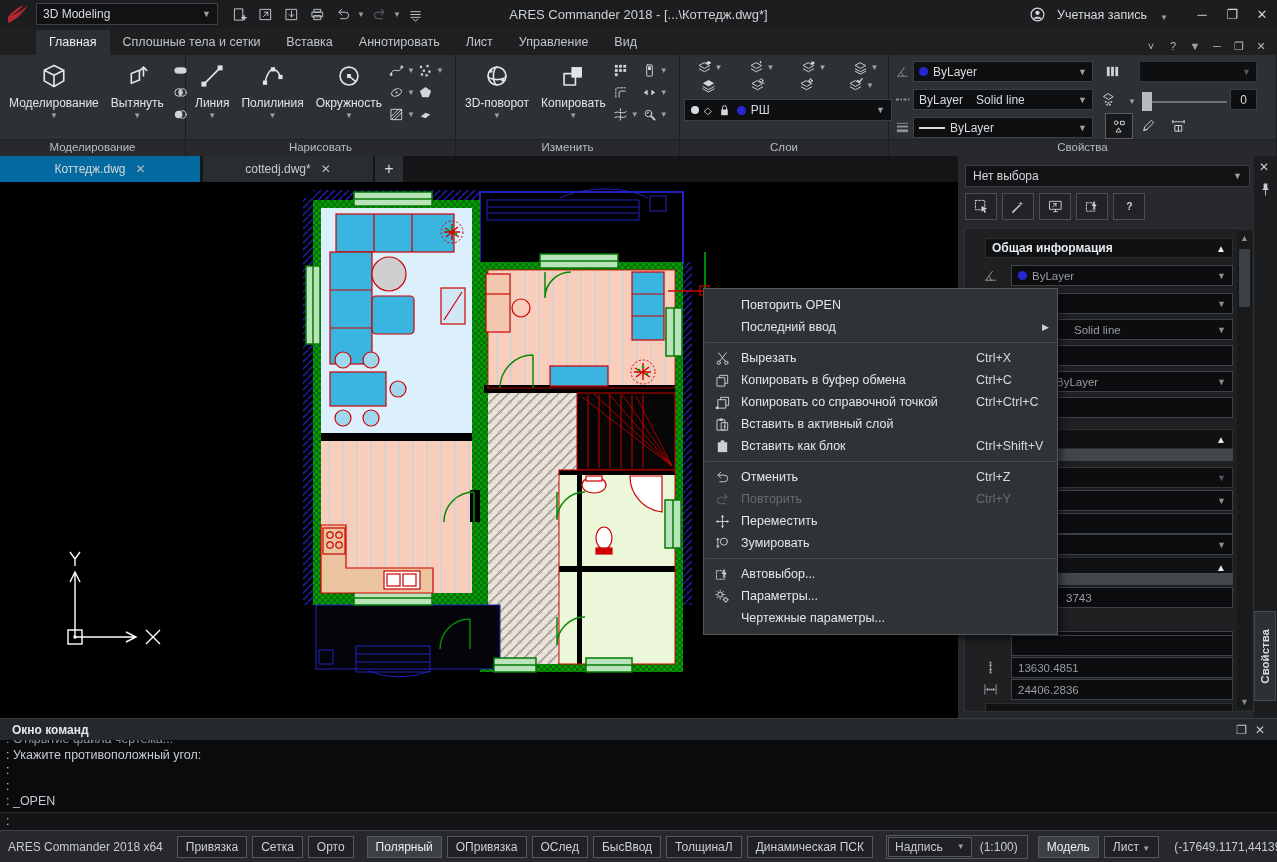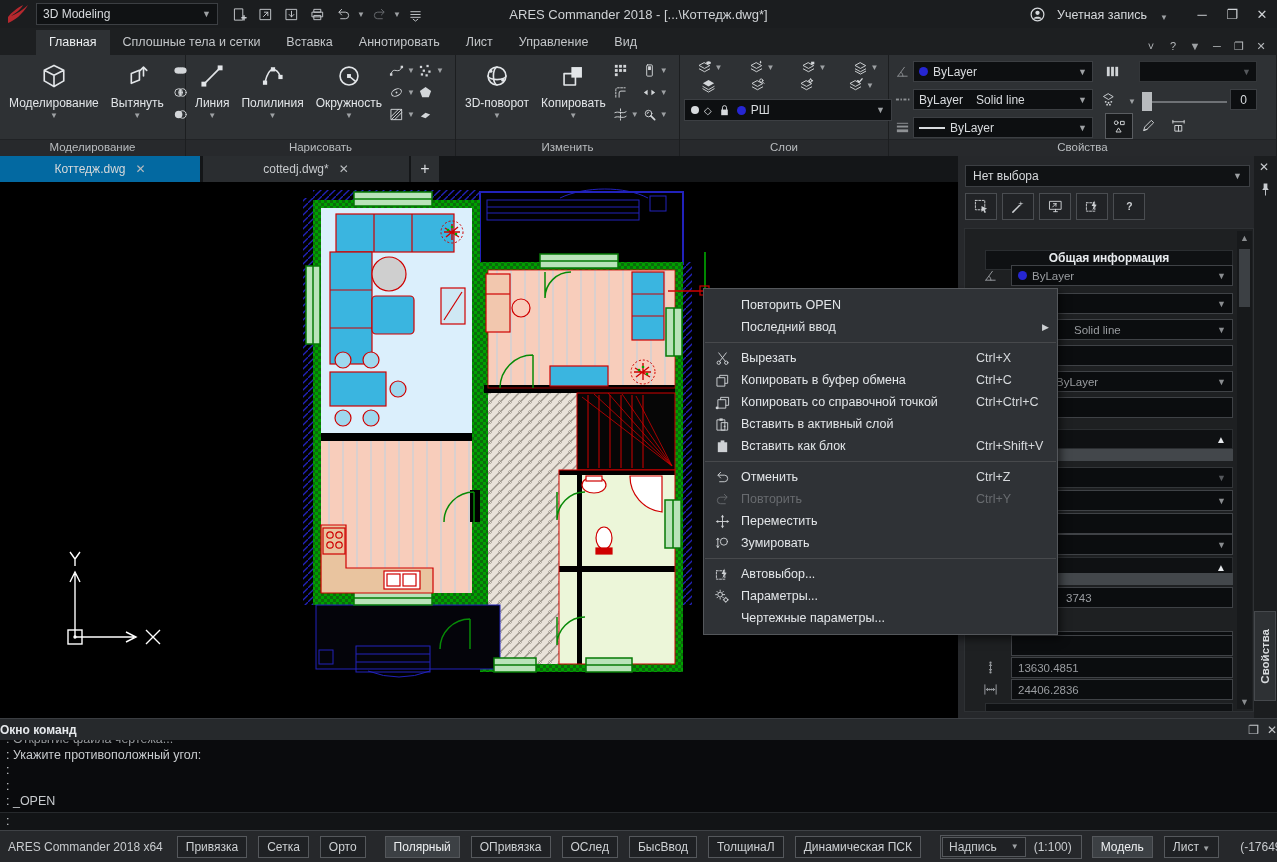--- a/index.html
+++ b/index.html
@@ -78,29 +78,29 @@
   #sidetab span{writing-mode:vertical-rl;transform:rotate(180deg);font-size:11.5px;font-weight:bold;color:#d8dbde;}
   
   #ctxmenu{left:703px;top:288px;width:355px;background:#2f3236;border:1px solid #54575b;box-sizing:border-box;box-shadow:3px 4px 8px rgba(0,0,0,.55);padding:5px 0;z-index:50;}
   .mitem{position:relative;height:22px;display:flex;align-items:center;color:#e3e6e9;font-size:12.5px;}
   .mitem .mic{width:37px;display:flex;justify-content:center;color:#ced1d4;}
   .mitem .msc{position:absolute;left:272px;color:#d6d9dc;}
   .mitem .sub{position:absolute;left:338px;font-size:9px;color:#cdd0d3;}
   .mitem.disabled, .mitem.disabled .mic, .mitem.disabled .msc{color:#686b6f;}
   .msep{height:1px;background:#47494c;margin:4px 1px;}
   
-  #cmdtitle{left:0;top:718px;width:1277px;height:22px;background:#26292c;border-top:1px solid #3a3d41;box-sizing:border-box;display:flex;align-items:center;padding:0 0;font-weight:bold;color:#e6e9ec;font-size:12px;}
+  #cmdtitle{left:0;top:718px;width:1277px;height:22px;background:#26292c;border-top:1px solid #3a3d41;box-sizing:border-box;display:flex;align-items:center;padding:0 12px;font-weight:bold;color:#e6e9ec;font-size:12px;}
   #cmdtitle .cicons{margin-left:auto;display:flex;gap:8px;color:#c3c6c9;font-weight:normal;}
   #cmdbody{left:0;top:740px;width:1277px;height:72px;background:#0a0b0d;overflow:hidden;color:#c8cbce;font-size:12.5px;line-height:15.5px;padding:0 6px;box-sizing:border-box;}
   #cmdbody .l0{margin-top:-8px;color:#96999c;}
   #cmdprompt{left:0;top:812px;width:1277px;height:18px;background:#121416;border-top:1px solid #26292c;box-sizing:border-box;color:#c8cbce;font-size:12.5px;padding:1px 6px;}
   
   #statusbar{left:0;top:830px;width:1277px;height:32px;background:#26282b;border-top:1px solid #3f4246;box-sizing:border-box;display:flex;align-items:center;font-size:12px;color:#c8cbce;}
   #sbapp{margin:0 14px 0 8px;white-space:nowrap;}
-  .sbtn{border:1px solid #55585c;background:#1f2124;padding:3px 8px;margin-right:11px;white-space:nowrap;color:#cdd0d3;}
+  .sbtn{border:1px solid #55585c;background:#1f2124;padding:3px 8px;margin-right:5px;white-space:nowrap;color:#cdd0d3;}
   .sbtn.active{background:#3c4044;color:#eef0f2;}
   .sgap{width:8px;}
   #annobox{display:flex;align-items:center;border:1px solid #55585c;padding:1px;margin-right:10px;}
   #annocombo{border:1px solid #55585c;background:#1f2124;padding:2px 6px;display:flex;align-items:center;gap:14px;}
   #annocombo .dd{font-size:8px;color:#9ea1a4;}
   #annoscale{padding:0 8px;}
   #coords{margin-left:10px;white-space:nowrap;}
 </style>
 </head>
 <body>
@@ -634,21 +634,21 @@
         </span>
       <div class="glabel">Свойства</div>
     </div>
   </div>
 
   <div id="doctabs" class="abs">
       <div class="dtab" style="width: 200px; background: #0369a1; color: rgb(213, 216, 218); margin-left: 0px;">
         <span>Коттедж.dwg</span>
         <span class="x">✕</span>
       </div>
-      <div class="dtab" style="width: 206px; background: rgb(42, 45, 48); color: rgb(200, 203, 206); margin-left: 3px;">
+      <div class="dtab" style="width: 170px; background: rgb(42, 45, 48); color: rgb(200, 203, 206); margin-left: 3px;">
         <span>cottedj.dwg*</span>
         <span class="x">✕</span>
       </div>
       <div id="addtab">+</div>
     </div>
 
   <div id="canvas" class="abs">
     <svg width="958" height="536">
       <defs>
         <pattern id="pgw" width="6" height="6" patternUnits="userSpaceOnUse">
@@ -849,21 +849,21 @@
           </svg>
         </span>
       <span class="ptb ic">
           <svg width="15" height="15" viewBox="0 0 16 16">
             <text x="8" y="12" font-size="11" text-anchor="middle" fill="currentColor" font-weight="bold" font-family="Liberation Sans, sans-serif">?</text>
           </svg>
         </span>
     </div>
     <div id="scrollwrap">
       <div id="prows">
-          <div class="prow sec" style="top: 21px; flex-direction: column;">
+          <div class="prow sec" style="top: 9px;">
             <span>Общая информация</span>
             <span class="arrow">▲</span>
           </div>
           <span class="picon ic" style="top: 39px;">
             <svg width="15" height="15" viewBox="0 0 16 16">
               <path d="M3 13 H13 M3 13 L10 3.5" fill="none" stroke="currentColor"></path>
               <path d="M8.5 13 A5.5 5.5 0 0 0 7 9.2" fill="none" stroke="currentColor"></path>
             </svg>
           </span>
           <div class="pfield" style="top: 36px;">

